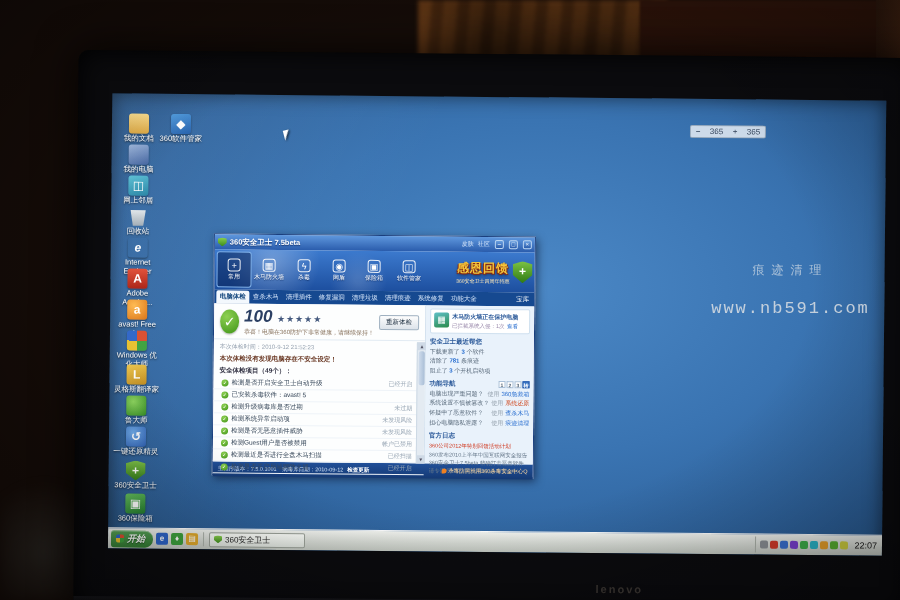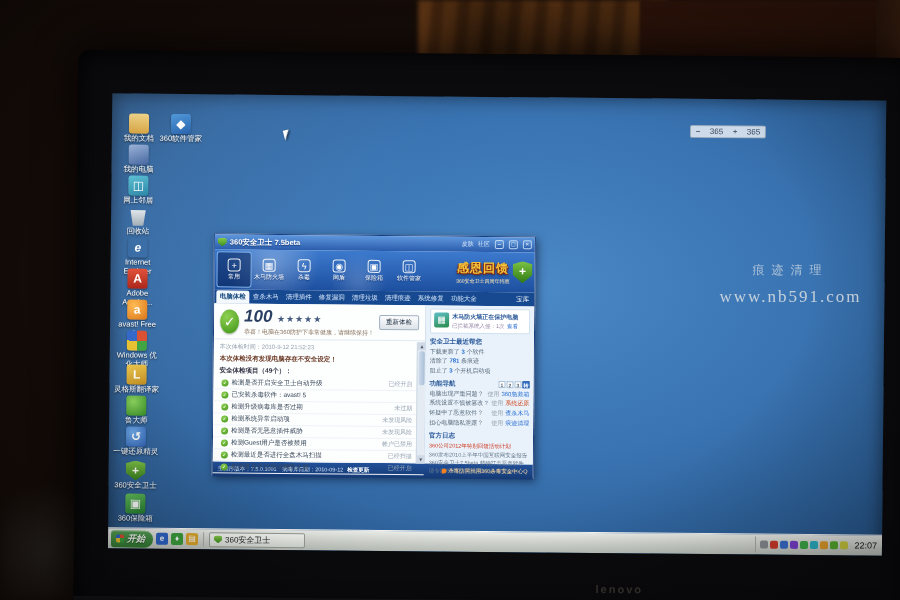--- a/index.html
+++ b/index.html
@@ -204,22 +204,22 @@
   .clock { font-size:9px; color:#1a1a1a; margin:0 2px 0 4px; }
 
   
   #wm { left:688px; top:262px; width:205px; text-align:center; z-index:70; pointer-events:none;
     color:rgba(238,238,238,.78); }
   #wm .wm-cn { font-size:12px; letter-spacing:7px; opacity:.8;
     font-family:"Liberation Serif","DejaVu Serif",serif; }
   #wm .wm-script { font-size:42px; font-style:italic; line-height:1.05; letter-spacing:2px;
     font-family:"DejaVu Serif","Liberation Serif",serif;
     border-bottom:2px solid rgba(238,238,238,.65); padding-bottom:2px; }
-  #wm .wm-url { font-size:17px; letter-spacing:2px; margin-top:8px;
-    font-family:Liberation Serif, serif; color:rgba(230,230,230,.8); }
+  #wm .wm-url { font-size:17px; letter-spacing:2px; margin-top:20px;
+    font-family:Liberation Mono, monospace; color:rgba(230,230,230,.8); }
 </style>
 </head>
 <body>
 
 <div id="photo">
   <div class="abs wood-center"></div>
   <div class="abs wood-right"></div>
   <div class="abs edge-right"></div>
   <div class="abs blur-bottomleft"></div>
 

